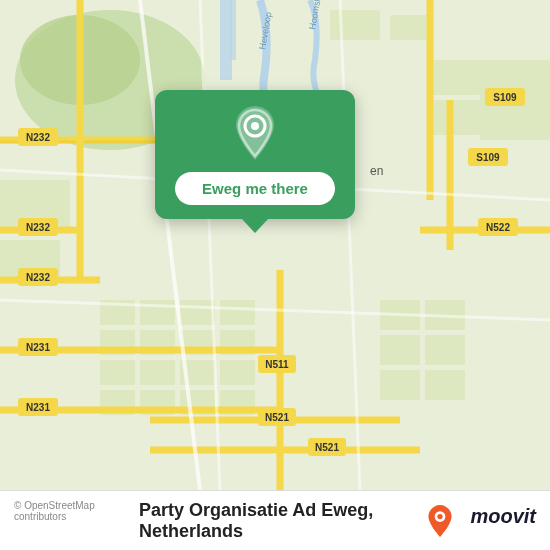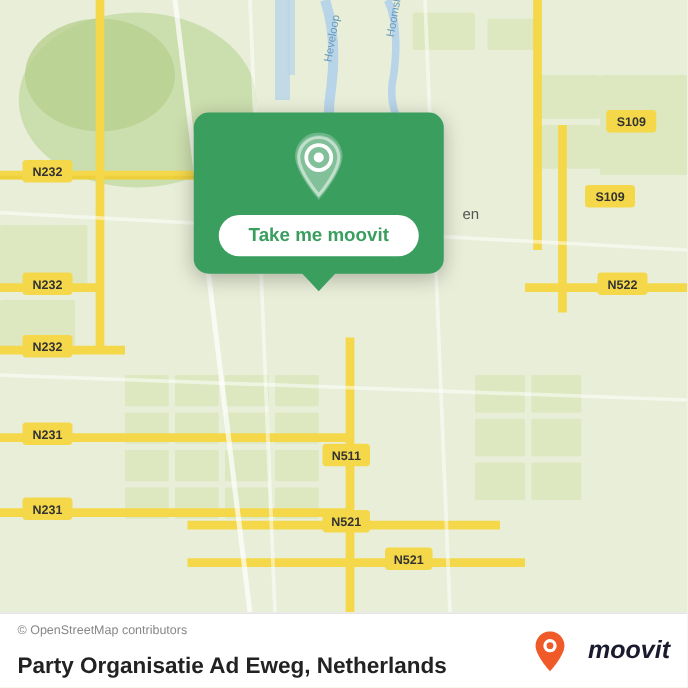--- a/index.html
+++ b/index.html
@@ -95,38 +95,37 @@
       display: flex;
       align-items: center;
       justify-content: space-between;
       padding: 0 14px;
       position: relative;
       z-index: 20;
     }
 
     #bottom-left {
       display: flex;
-      flex-direction: column;
       gap: 12px;
     }
 
     #copyright-text {
       font-size: 10px;
       color: #888;
     }
 
     #location-name {
       font-size: 18px;
       font-weight: 600;
       color: #222;
     }
 
     #moovit-logo {
       display: flex;
-      align-items: center;
+      align-items: flex-start;
       gap: 14px;
     }
 
     #moovit-icon {
       width: 32px;
       height: 32px;
     }
 
     #moovit-text {
       font-size: 20px;
@@ -265,21 +264,21 @@
     <div id="location-icon-wrapper">
 
       <svg width="46" height="54" viewBox="0 0 46 54" fill="none" xmlns="http://www.w3.org/2000/svg">
         <path d="M23 0C12.5 0 4 8.5 4 19C4 32 23 54 23 54C23 54 42 32 42 19C42 8.5 33.5 0 23 0Z" fill="white" opacity="0.25"></path>
         <path d="M23 2C13.0 2 5 10.0 5 20C5 33 23 52 23 52C23 52 41 33 41 20C41 10.0 33.0 2 23 2Z" fill="white" opacity="0.15"></path>
         <circle cx="23" cy="20" r="10" fill="none" stroke="white" stroke-width="3"></circle>
         <circle cx="23" cy="20" r="4" fill="white"></circle>
         <path d="M23 4C14.2 4 7 11.2 7 20C7 31.5 23 50 23 50C23 50 39 31.5 39 20C39 11.2 31.8 4 23 4Z" fill="none" stroke="white" stroke-width="2.5" opacity="0.5"></path>
       </svg>
     </div>
-    <button id="take-me-there-btn">Take me moovit</button>
+    <button id="take-me-there-btn">Eweg me there</button>
   </div>
 </div>
 
 <div id="bottom-bar">
   <div id="bottom-left">
     <span id="copyright-text">© OpenStreetMap contributors</span>
     <span id="location-name">Party Organisatie Ad Eweg, Netherlands</span>
   </div>
   <div id="moovit-logo">
 

